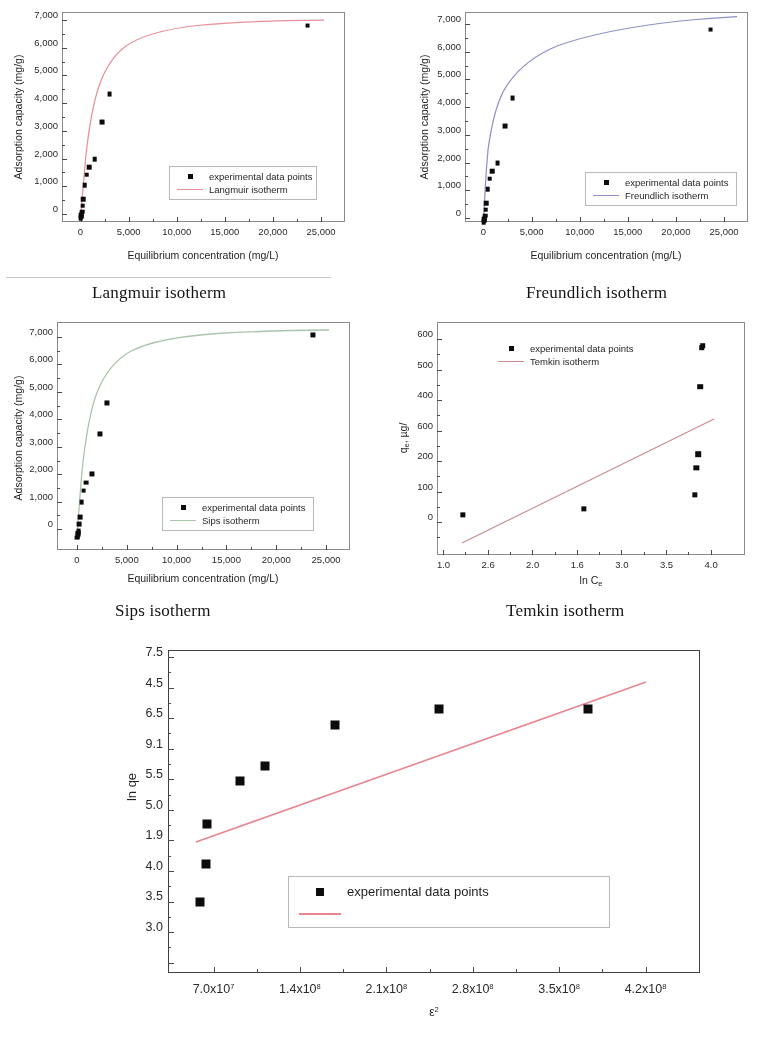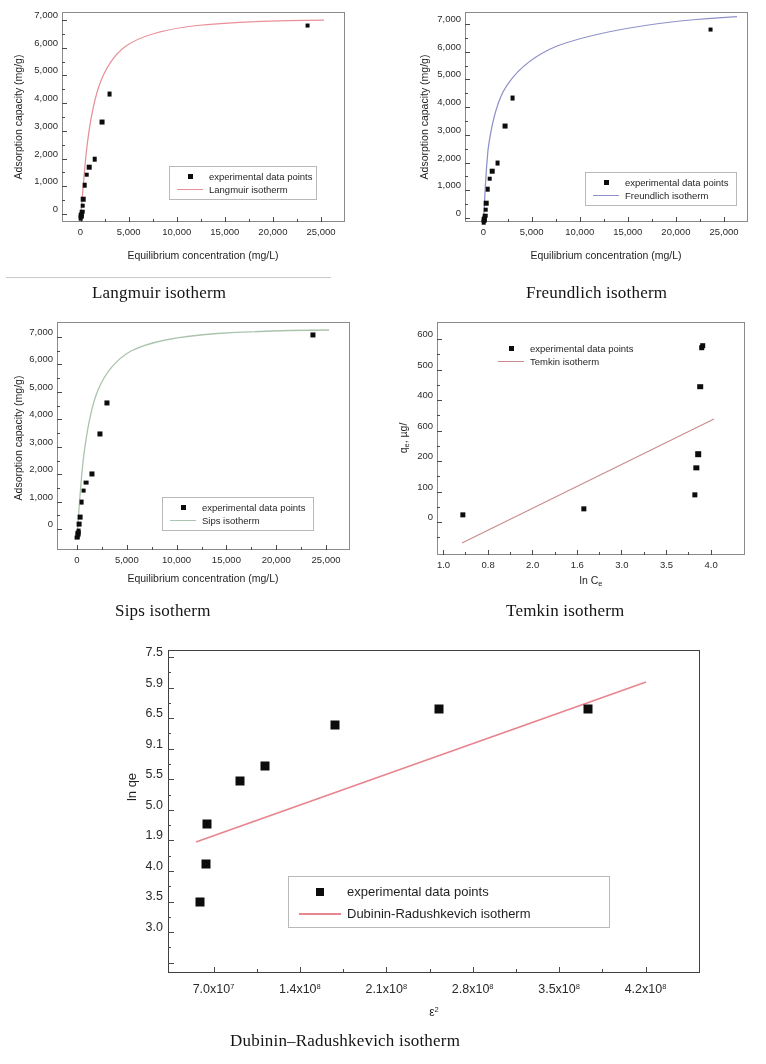--- a/index.html
+++ b/index.html
@@ -447,40 +447,40 @@
         <div class="legrow">
           <span class="legkey">
               <i class="legline" style="background:#c98b8b;"></i>
             </span>
           <span class="legtxt">Temkin isotherm</span>
         </div>
       </div>
     </div>
 
     <div class="ticklbl c" style="left:60.5px;top:249px;">1.0</div>
-    <div class="ticklbl c" style="left:105.1px;top:249px;">0.8</div>
+    <div class="ticklbl c" style="left:105.1px;top:249px;">2.6</div>
     <div class="ticklbl c" style="left:149.7px;top:249px;">2.0</div>
     <div class="ticklbl c" style="left:194.3px;top:249px;">1.6</div>
     <div class="ticklbl c" style="left:238.9px;top:249px;">3.0</div>
     <div class="ticklbl c" style="left:283.5px;top:249px;">3.5</div>
     <div class="ticklbl c" style="left:328.1px;top:249px;">4.0</div>
 
     <div class="axtitle x" style="left:208px;top:264px;">
       <span>ln C</span><span class="sub">e</span>
     </div>
 
     <div class="caption" style="left:123px;top:291px;">Temkin isotherm</div>
   </div>
 
   <div class="panel" style="left:0;top:612px;width:766px;height:452px;">
 
     <div class="axtitle yrot" style="left:124px;top:175px;font-size:13px;">ln qe</div>
 
     <div class="ticklbl r" style="left:163px;top:40px;font-size:12.5px;">7.5</div>
-    <div class="ticklbl r" style="left:163px;top:70.6px;font-size:12.5px;">5.9</div>
+    <div class="ticklbl r" style="left:163px;top:70.6px;font-size:12.5px;">4.5</div>
     <div class="ticklbl r" style="left:163px;top:101.1px;font-size:12.5px;">6.5</div>
     <div class="ticklbl r" style="left:163px;top:131.7px;font-size:12.5px;">9.1</div>
     <div class="ticklbl r" style="left:163px;top:162.2px;font-size:12.5px;">5.5</div>
     <div class="ticklbl r" style="left:163px;top:192.8px;font-size:12.5px;">5.0</div>
     <div class="ticklbl r" style="left:163px;top:223.3px;font-size:12.5px;">1.9</div>
     <div class="ticklbl r" style="left:163px;top:253.9px;font-size:12.5px;">4.0</div>
     <div class="ticklbl r" style="left:163px;top:284.4px;font-size:12.5px;">3.5</div>
     <div class="ticklbl r" style="left:163px;top:315px;font-size:12.5px;">3.0</div>
 
     <div class="plotbox" style="left:168px;top:38px;width:532px;height:323px;">
@@ -537,21 +537,20 @@
         <div class="legrow" style="height:22px;">
           <span class="legkey" style="flex:0 0 46px;width:46px;">
               <i class="legsq" style="width:8px;height:8px;"></i>
             </span>
           <span class="legtxt">experimental data points</span>
         </div>
         <div class="legrow" style="height:22px;">
           <span class="legkey" style="flex:0 0 46px;width:46px;">
               <i class="legline" style="background:#e8858f;width:42px;height:1.8px;"></i>
             </span>
-          <span class="legtxt">Dubinin-Radushkevich isotherm</span>
         </div>
       </div>
     </div>
 
     <div class="ticklbl c" style="left:213.5px;top:370px;font-size:12.5px;">
       <span>7.0x10</span><span class="sup">7</span>
     </div>
     <div class="ticklbl c" style="left:299.9px;top:370px;font-size:12.5px;">
       <span>1.4x10</span><span class="sup">8</span>
     </div>
@@ -565,16 +564,15 @@
       <span>3.5x10</span><span class="sup">8</span>
     </div>
     <div class="ticklbl c" style="left:645.5px;top:370px;font-size:12.5px;">
       <span>4.2x10</span><span class="sup">8</span>
     </div>
 
     <div class="axtitle x" style="left:434px;top:393px;font-size:12px;">
       <span>ε</span><span class="sup">2</span>
     </div>
 
-    <div class="caption" style="left:230px;top:419px;">Dubinin–Radushkevich isotherm</div>
   </div>
 
 </div>
 
 </body></html>

